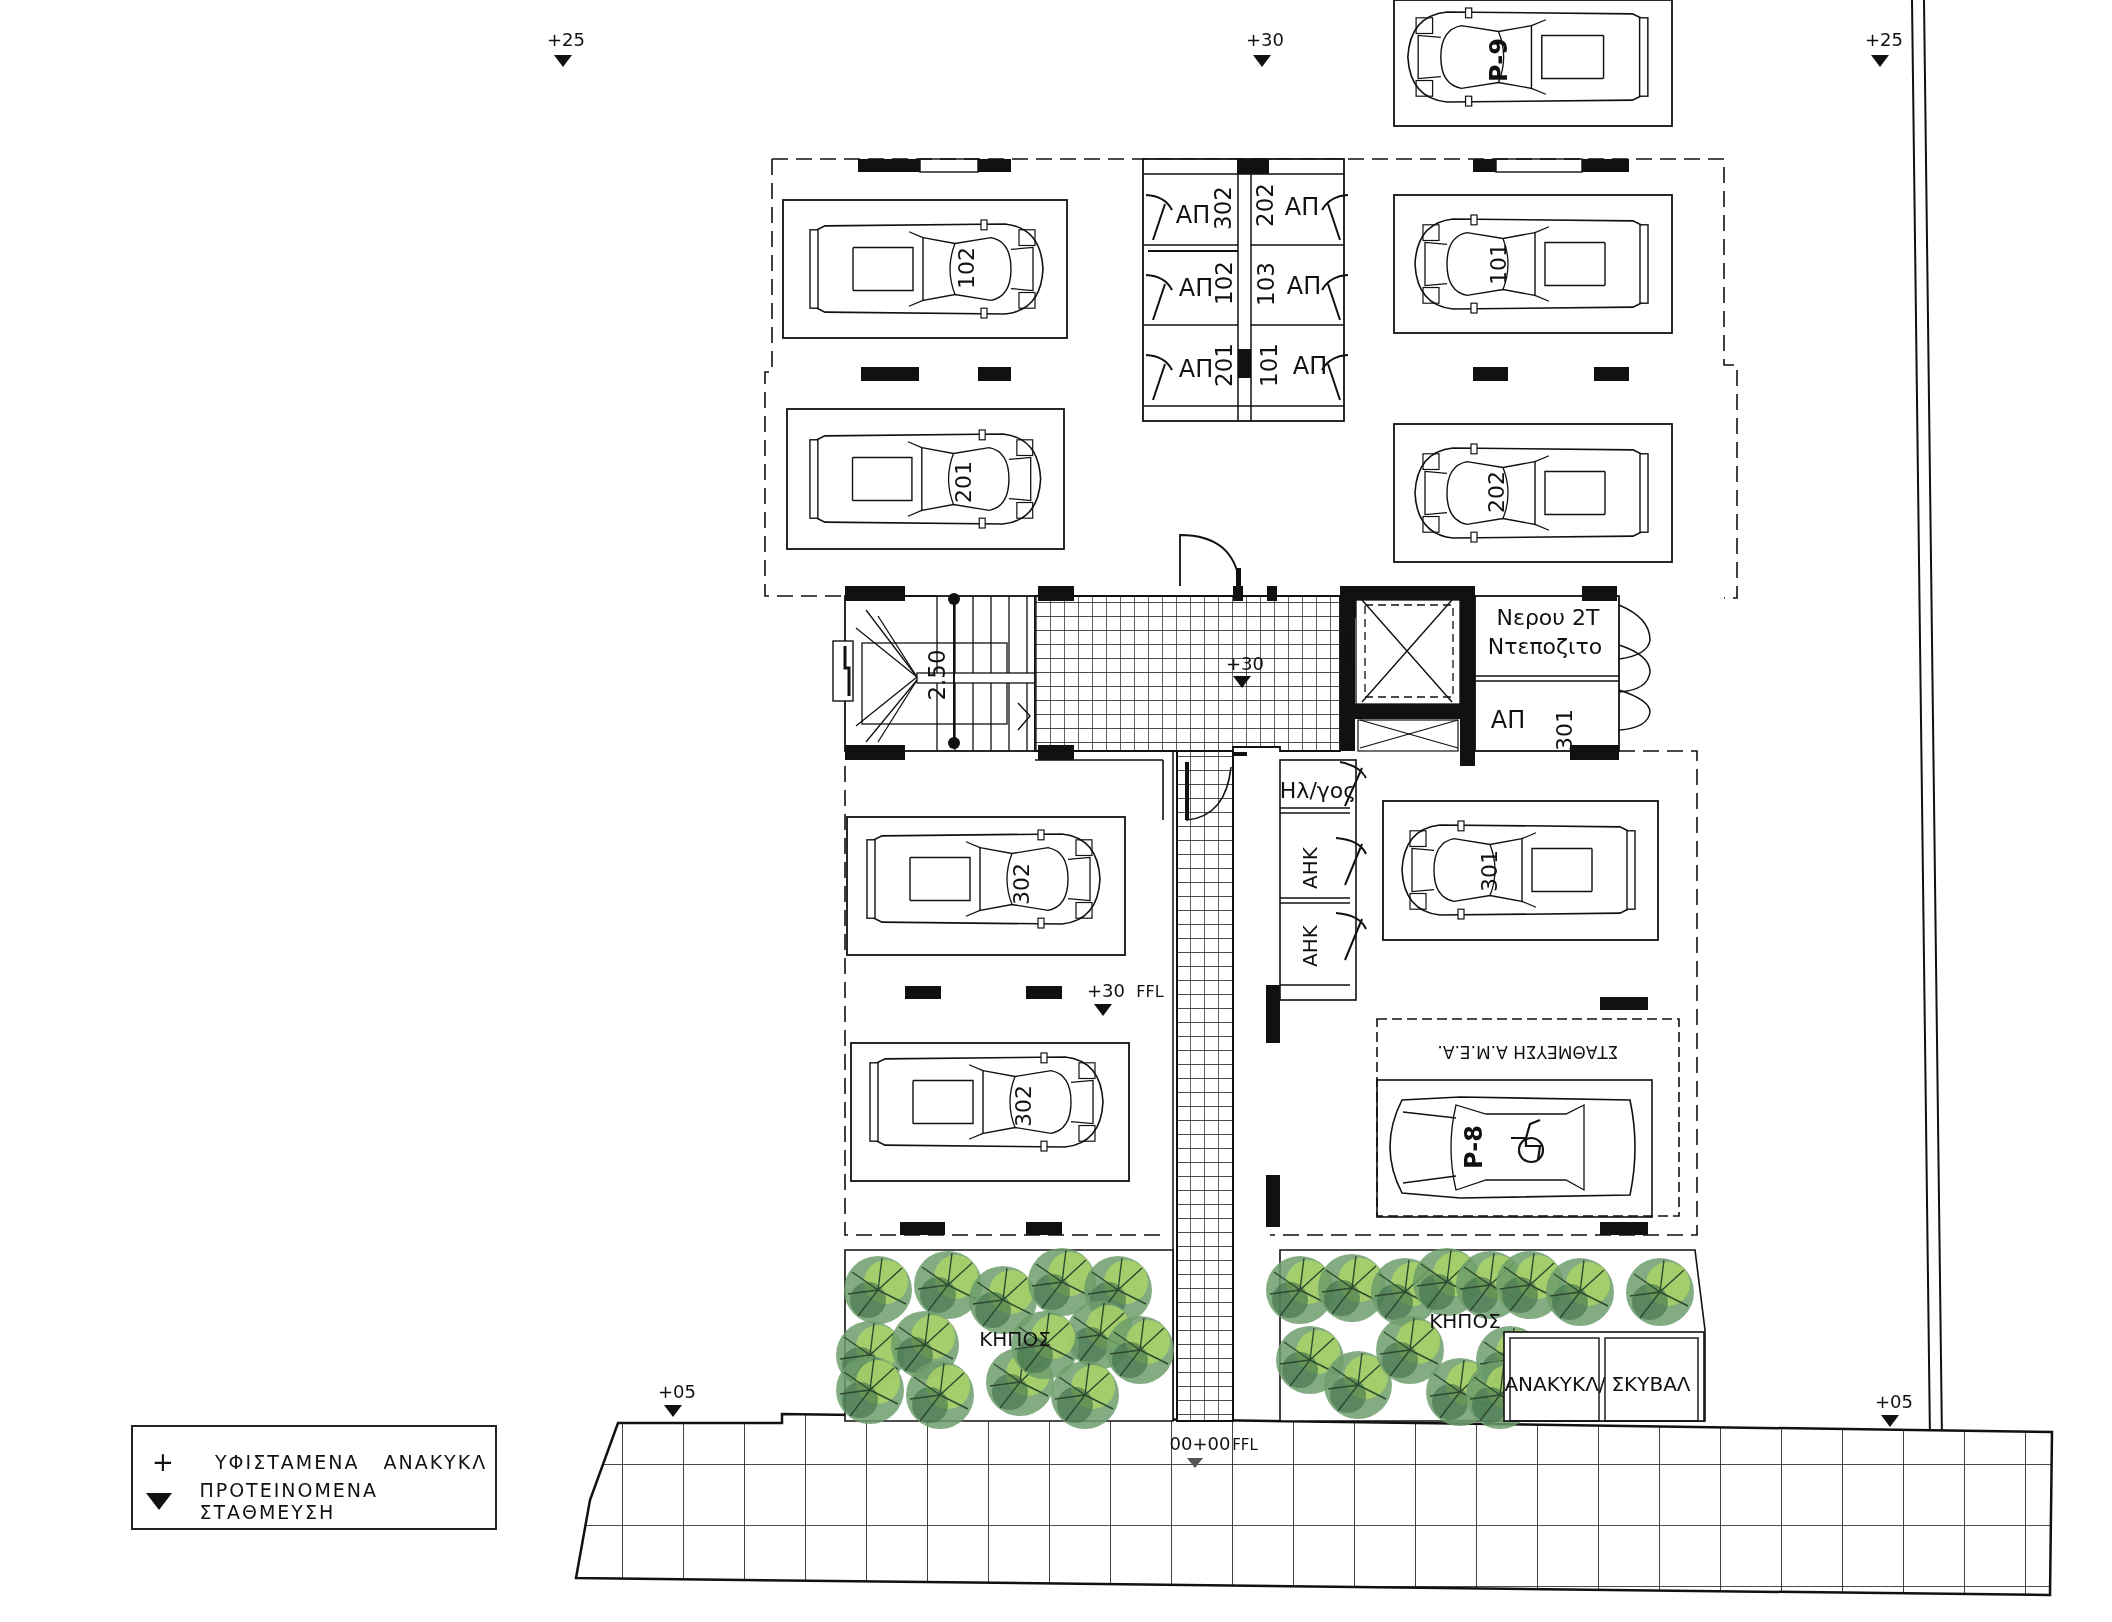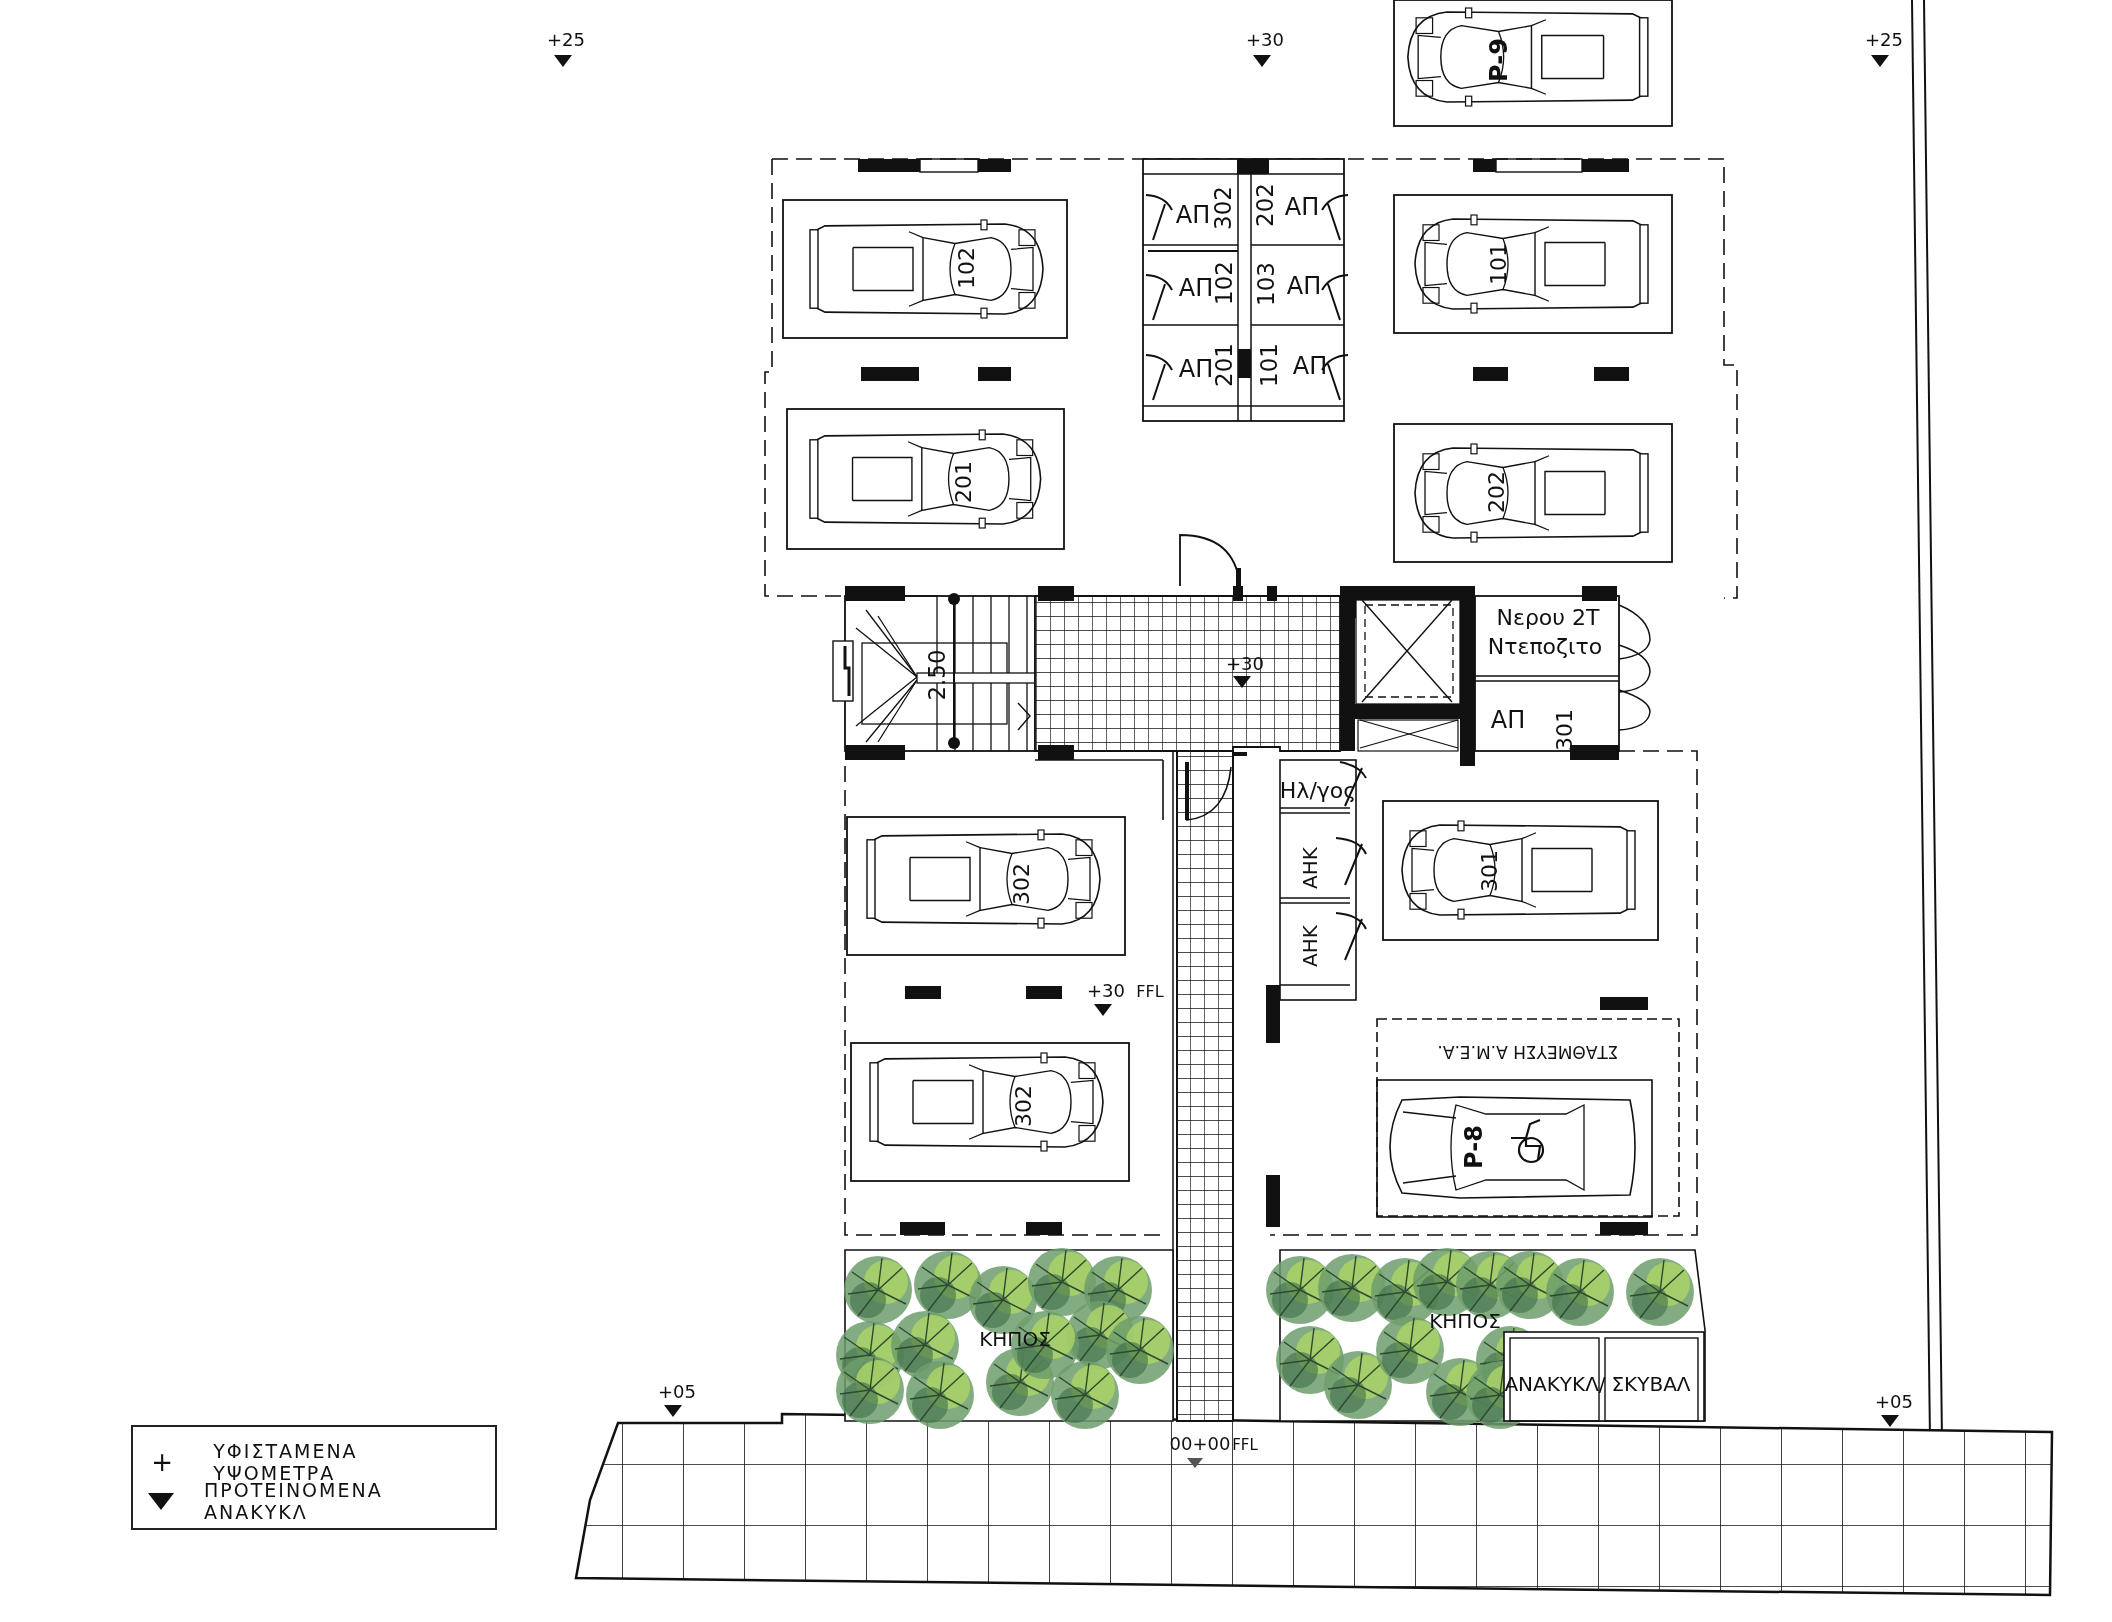--- a/index.html
+++ b/index.html
@@ -341,21 +341,21 @@
   <g>
     <text class="lbl" x="1200" y="1450" font-size="18" text-anchor="middle">00+00</text>
     <text class="lbl" x="1245" y="1450" font-size="15" text-anchor="middle" fill="#555">FFL</text>
     <path d="M1187 1458 L1203 1458 L1195 1468 Z" fill="#555"></path>
   </g>
 </svg>
 
 <div class="legend">
   <div class="legend-row" style="top:20px;">
     <span class="sym">+</span>
-    <span class="txt" style="margin-left:22px;">ΥΦΙΣΤΑΜΕΝΑ ΥΨΟΜΕΤΡΑ</span>
+    <span class="txt" style="margin-left:22px;">ΥΦΙΣΤΑΜΕΝΑ ΑΝΑΚΥΚΛ</span>
   </div>
   <div class="legend-row" style="top:59px;">
     <span class="sym">
         <div class="tri"></div>
       </span>
-    <span class="txt" style="margin-left:14px;">ΠΡΟΤΕΙΝΟΜΕΝΑ ΑΝΑΚΥΚΛ</span>
+    <span class="txt" style="margin-left:14px;">ΠΡΟΤΕΙΝΟΜΕΝΑ ΣΤΑΘΜΕΥΣΗ</span>
   </div>
 </div>
 
 </body></html>

